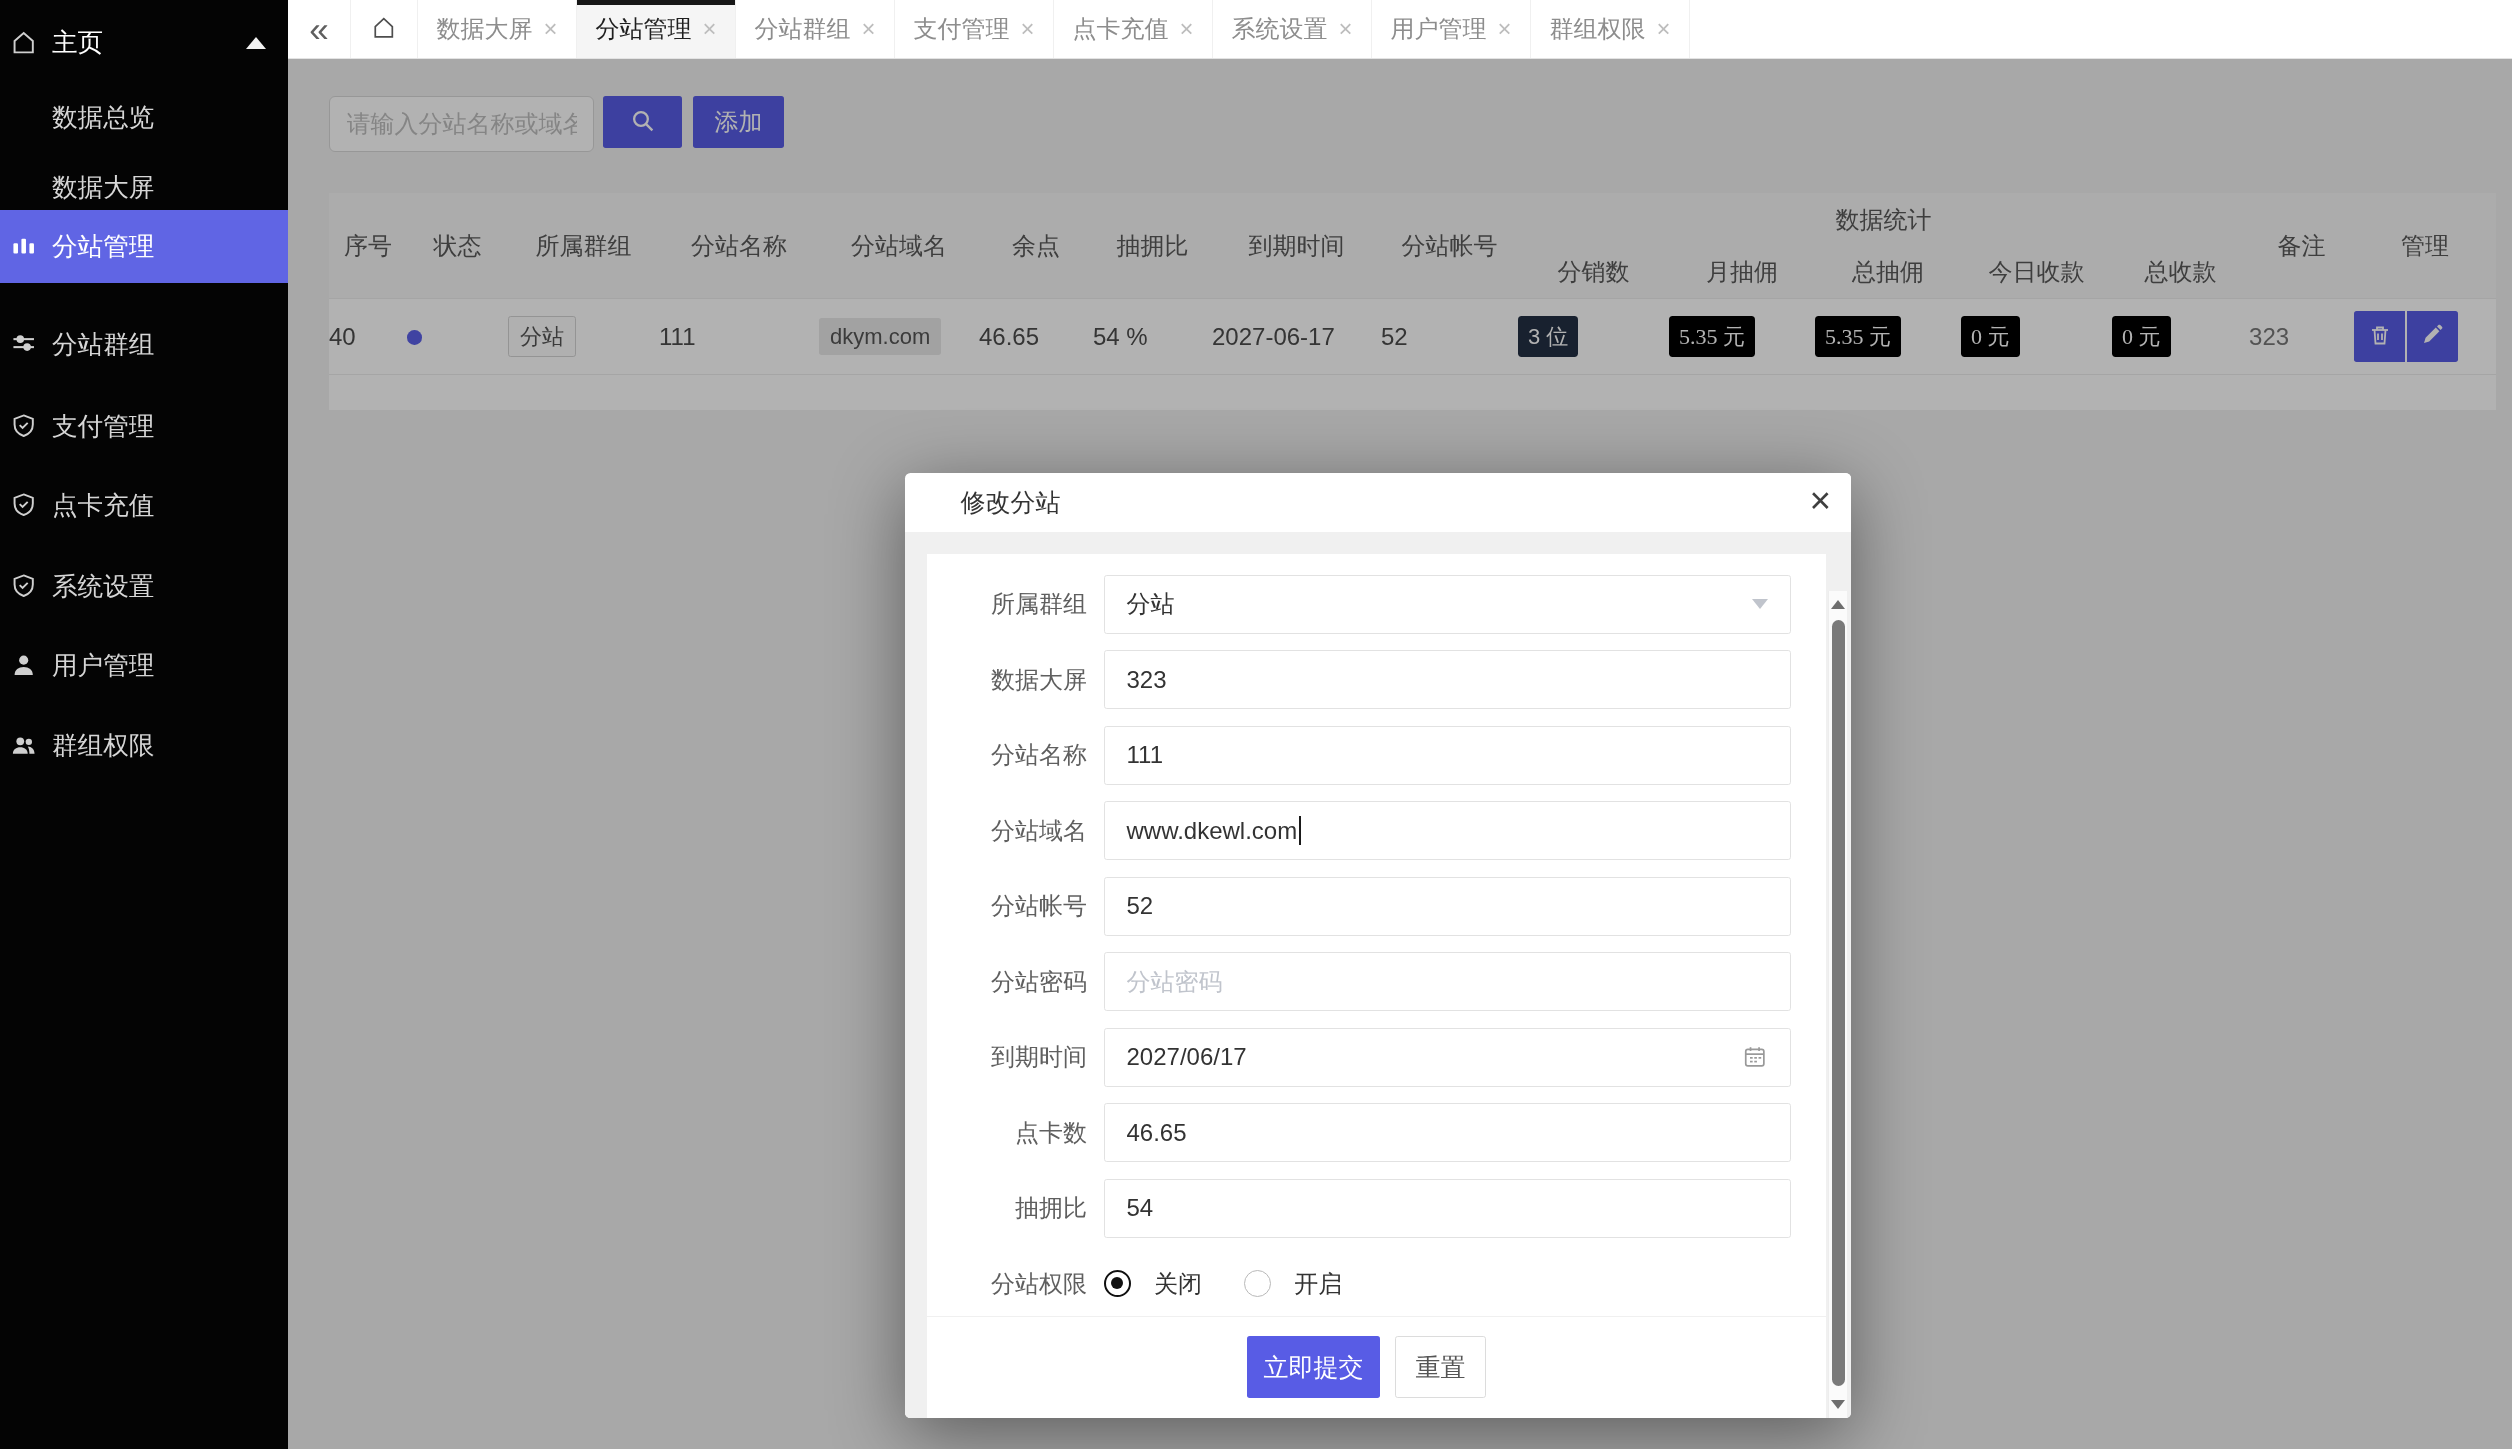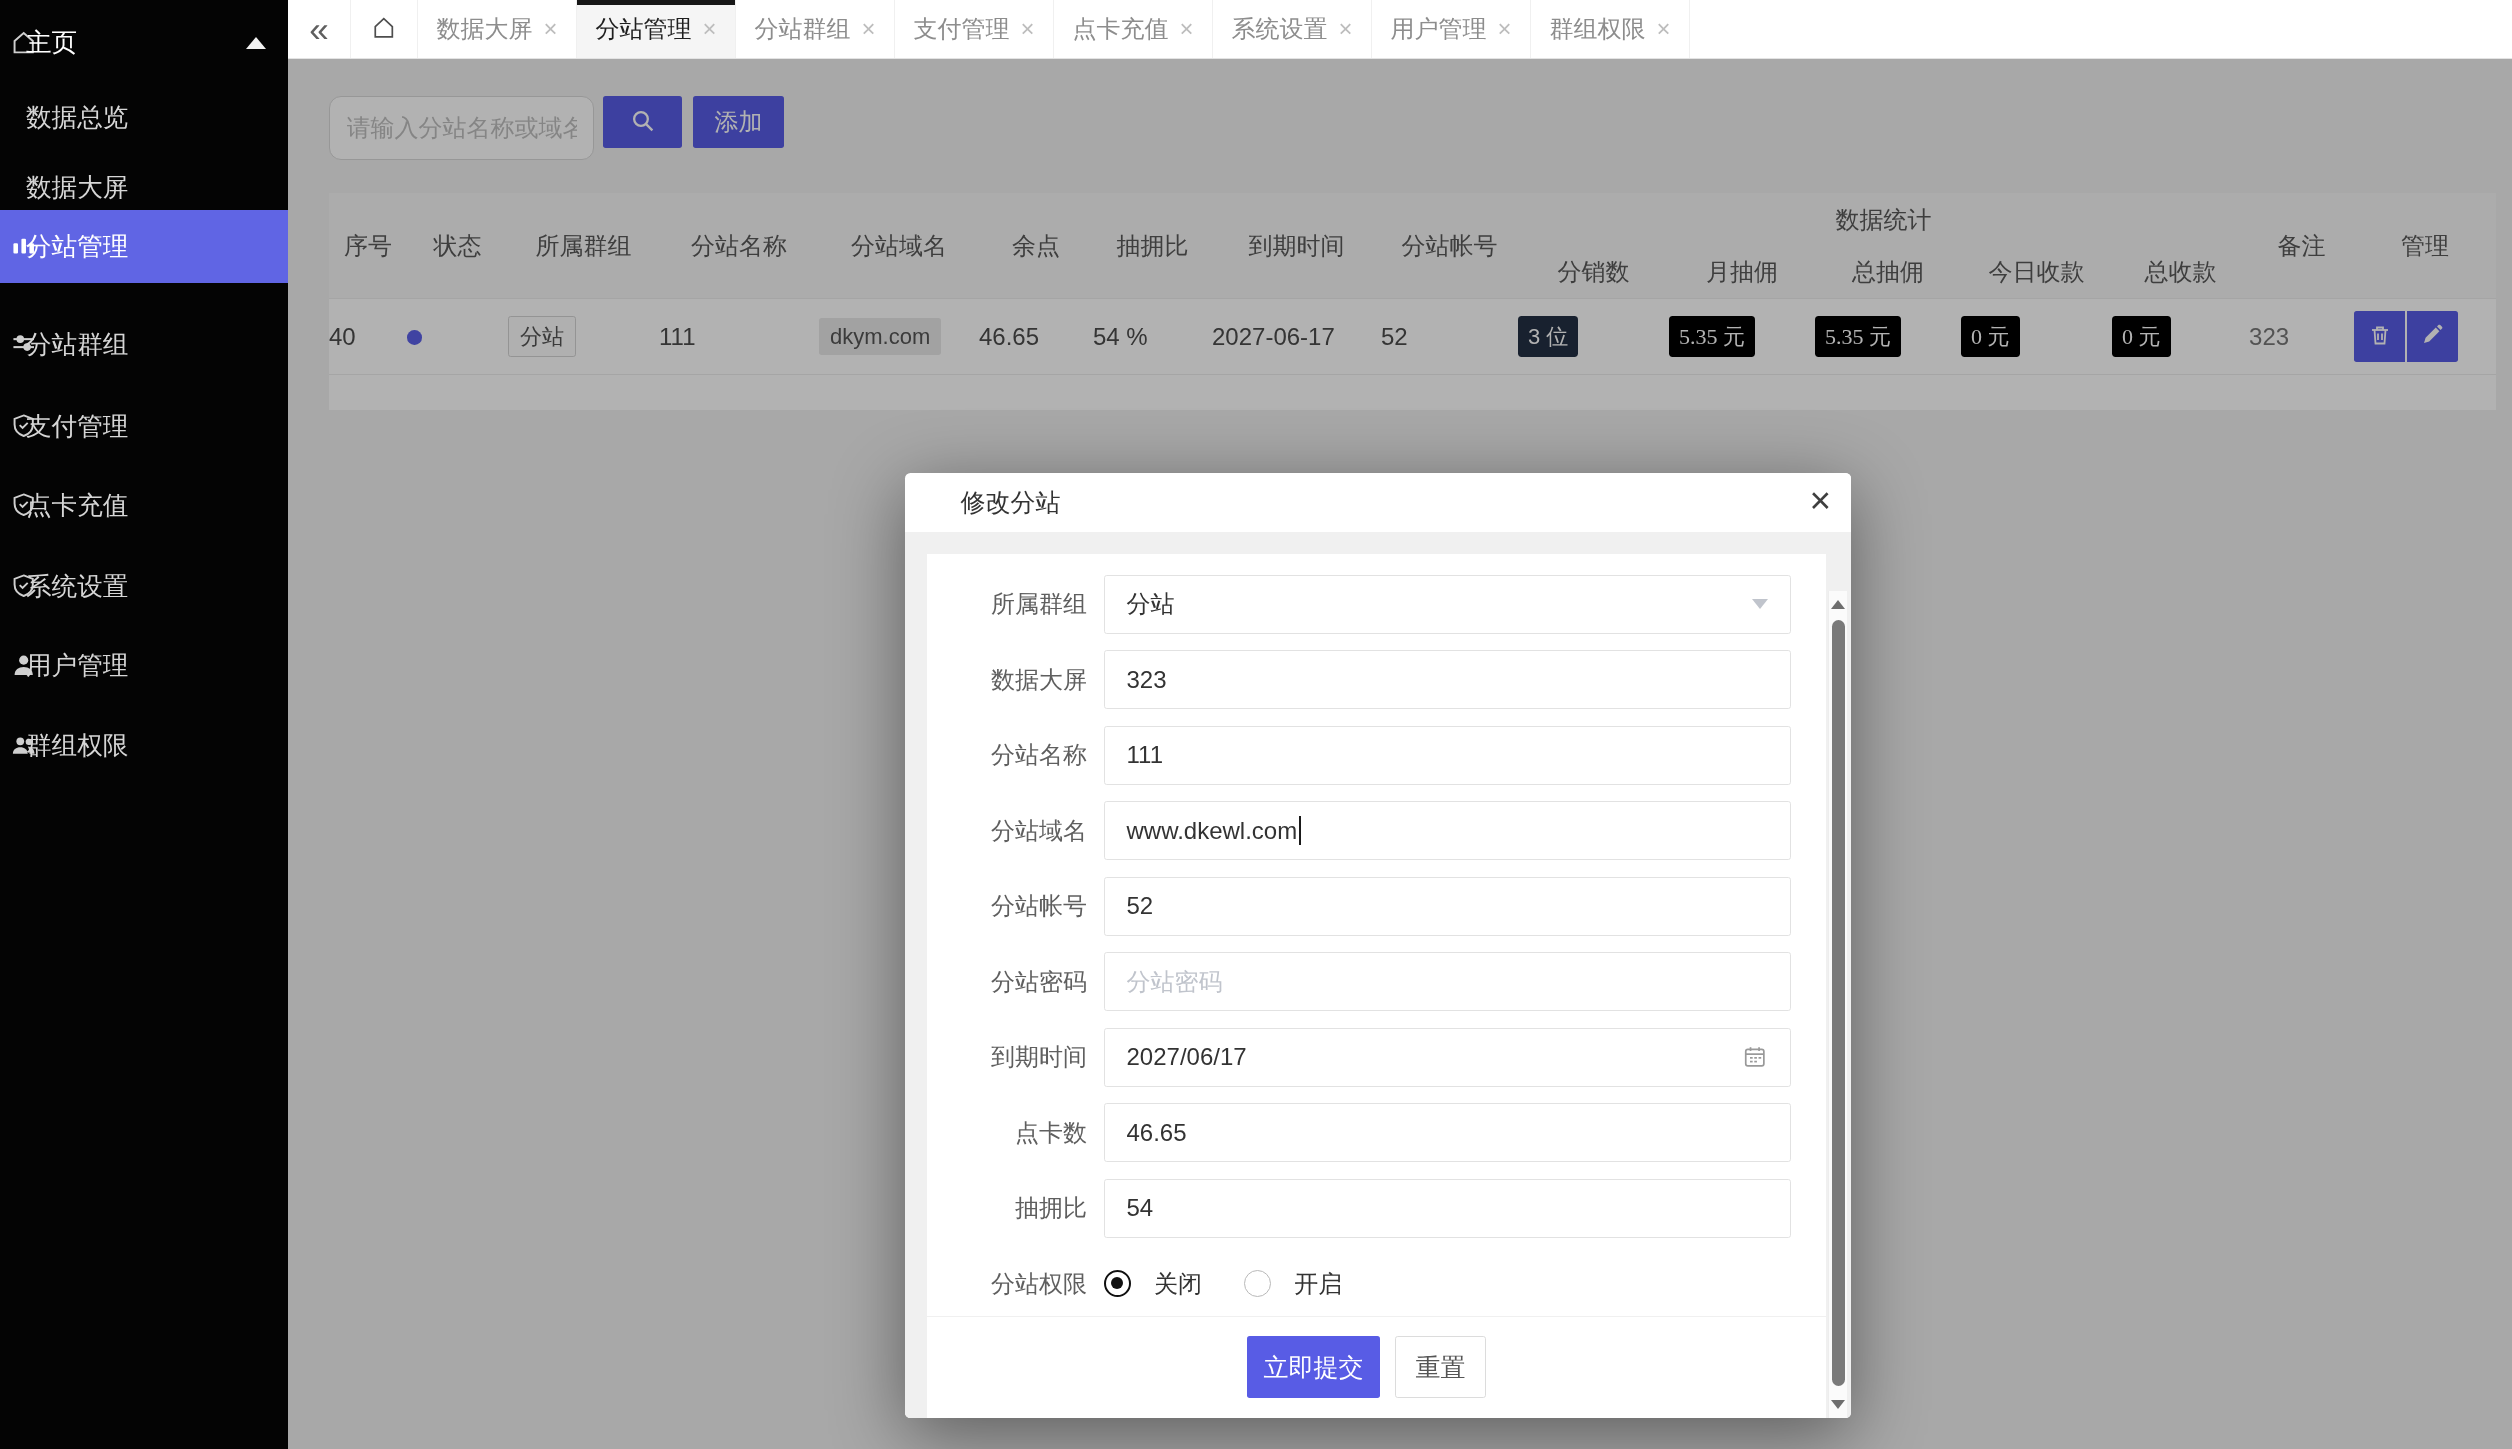--- a/index.html
+++ b/index.html
@@ -2,41 +2,41 @@
 <html style="font-size:14.6px"><head>
 <meta charset="utf-8">
 <style>
   html,body{margin:0;padding:0;}
   body{font-family:"Liberation Sans","DejaVu Sans",sans-serif;background:#1a1a1a;}
   .app{position:relative;width:2512px;height:1450px;overflow:hidden;background:#f1f1f1;}
 
   
   .sidebar{position:absolute;left:0;top:0;width:288px;height:1450px;background:#040404;z-index:20;}
   .side-row{position:absolute;left:0;width:288px;height:80px;display:flex;align-items:center;color:#d6d6d6;font-size:25.6px;cursor:pointer;}
-  .side-row .lbl{position:absolute;left:26px;white-space:nowrap;}
+  .side-row .lbl{position:absolute;left:52px;white-space:nowrap;}
   .side-row .icn{position:absolute;left:10px;width:27.4px;height:27.4px;color:#cfcfcf;display:flex;align-items:center;justify-content:center;}
   .side-row .icn svg{width:27.4px;height:27.4px;}
   .side-row.home{color:#fff;}
   .side-row.active{background:#6065e4;color:#fff;height:73px;}
   .side-row.active .icn{color:#fff;}
   .caret-up{position:absolute;right:22px;width:0;height:0;border-left:10px solid transparent;border-right:10px solid transparent;border-bottom:12px solid #f2f2f2;}
 
   
   .tabbar{position:absolute;left:288px;top:0;right:0;height:58px;background:#ffffff;border-bottom:0.9px solid #e3e3e3;display:flex;align-items:stretch;z-index:8;}
   .collapse-btn{width:62px;display:flex;align-items:center;justify-content:center;font-size:35px;color:#5f5f5f;cursor:pointer;}
   .tab-home{width:66px;display:flex;align-items:center;justify-content:center;border-left:0.9px solid #f0f0f0;border-right:0.9px solid #f0f0f0;color:#4e4e4e;cursor:pointer;}
   .tab-home svg{width:25.6px;height:25.6px;}
   .tab{position:relative;width:158px;display:flex;align-items:center;justify-content:center;gap:11px;font-size:24px;color:#8d8d8d;border-right:0.9px solid #f0f0f0;cursor:pointer;background:#fff;}
   .tab .x{font-size:24px;color:#bdbdbd;line-height:1;}
   .tab.active{background:#f5f5f5;color:#1f1f1f;}
   .tab.active::before{content:"";position:absolute;left:0;top:0;right:0;height:4.6px;background:#171717;}
 
   
   .content{position:absolute;left:288px;top:59px;right:0;bottom:0;background:#f1f1f1;}
-  .search-input{position:absolute;left:41px;top:37px;width:265px;height:64px;box-sizing:border-box;border:0.9px solid #d9d9d9;border-radius:12px;background:#fff;padding:0 16.5px;font-size:24px;color:#333;font-family:inherit;outline:none;}
+  .search-input{position:absolute;left:41px;top:37px;width:265px;height:56px;box-sizing:border-box;border:0.9px solid #d9d9d9;border-radius:6px;background:#fff;padding:0 16.5px;font-size:24px;color:#333;font-family:inherit;outline:none;}
   .search-input::placeholder{color:#bfbfbf;}
   .btn-search{position:absolute;left:315px;top:37px;width:79px;height:52px;background:#585ce5;border:none;border-radius:2.7px;display:flex;align-items:center;justify-content:center;cursor:pointer;}
   .btn-search svg{width:27.4px;height:27.4px;}
   .btn-add{position:absolute;left:405px;top:37px;width:91px;height:52px;background:#585ce5;border:none;border-radius:2.7px;color:#fff;font-size:24px;font-family:inherit;cursor:pointer;}
 
   .card{position:absolute;left:41px;top:134px;width:2167px;height:217px;background:#fff;}
   table.grid{width:2167px;border-collapse:collapse;table-layout:fixed;}
   table.grid th{font-weight:400;color:#5a5a5a;font-size:24px;background:#f7f7f7;padding:0;}
   table.grid tr.h1 th{height:53px;}
   table.grid tr.h2 th{height:52px;}

